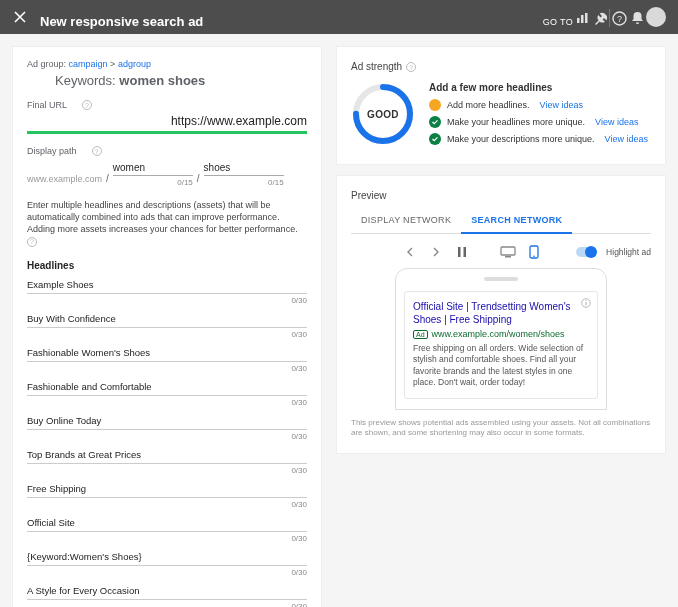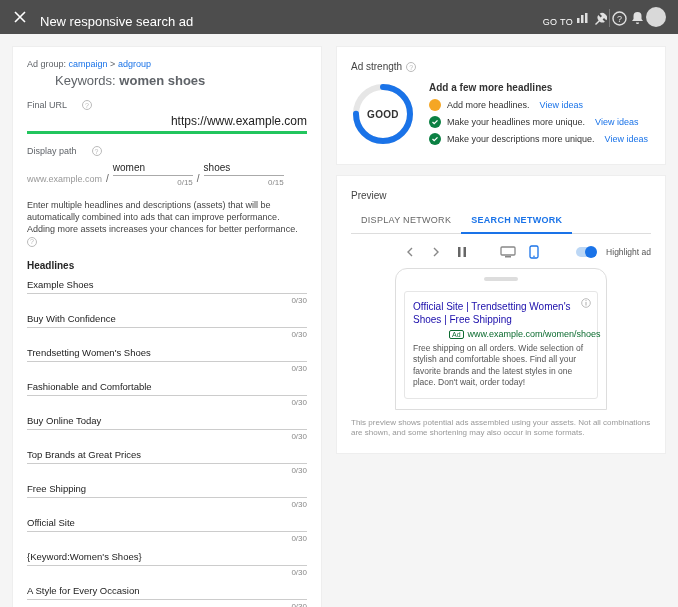--- a/index.html
+++ b/index.html
@@ -1,19 +1,19 @@
 <!DOCTYPE html>
 <html><head>
 <meta charset="utf-8">
 <style>
   * { box-sizing: border-box; margin: 0; padding: 0; }
   body { font-family: Arial, Helvetica, sans-serif; font-size: 10px; color: #262626; background: #f5f5f5; width: 678px; }
   .topbar { background: #4d4d4d; color: #fff; height: 34px; display: flex; align-items: center; padding: 0 12px; }
   .topbar .close { width:16px; height:16px; display:flex; align-items:center; justify-content:center; cursor:pointer; }
-  .topbar .title { font-size: 13px; font-weight: 400; margin-left: 12px; flex:1;margin-top:8px; }
+  .topbar .title { font-size: 13px; font-weight: 700; margin-left: 12px; flex:1;margin-top:8px; }
   .topbar .right { display:flex; align-items:flex-end; }
   .topbar .goto { font-size:9px; letter-spacing:0.3px; }
   .topbar .iconbtn { width:18px; height:18px; display:flex; align-items:center; justify-content:center; color:#e0e0e0; }
   .topbar .sep { width:1px; height:18px; background:#777; }
   .avatar { width:20px; height:20px; border-radius:50%; background:#d9d9d9; }
   .page { display:flex; gap:14px; padding:12px; align-items:flex-start; }
 
   .leftcard { background:#fff; width:310px; padding:12px 14px 10px; border:1px solid #eee; }
   .crumbs { font-size:9px; color:#5f6368; }
   .crumbs a { color:#1a73e8; text-decoration:none; }
@@ -56,21 +56,21 @@
   .toolbar .tb { width:16px; height:16px; display:flex; align-items:center; justify-content:center; cursor:pointer; }
   .toolbar .tb.active { color:#1a73e8; }
   .toggle { width:20px; height:10px; border-radius:6px; background:#bcd7f5; position:relative; }
   .toggle::after { content:""; position:absolute; right:-1px; top:-1px; width:12px; height:12px; border-radius:50%; background:#1a73e8; }
   .hlabel { font-size:8.5px; color:#555; }
   .device { margin:6px auto 0; width:212px; border:1px solid #ddd; border-radius:12px 12px 0 0; padding:8px 8px 10px; }
   .device-top { height:6px; display:flex; justify-content:center; }
   .device-top span { width:34px; height:4px; background:#ddd; border-radius:3px; }
   .ad { border:1px solid #e6e6e6; border-radius:3px; padding:8px 8px 9px; margin-top:8px; position:relative; }
   .ad-title { color:#1a0dab; font-size:10px; line-height:1.3; }
-  .ad-url { color:#0b6b2f; font-size:9px; margin-top:3px; display:flex; align-items:center; gap:4px;margin-left:36px; }
+  .ad-url { color:#0b6b2f; font-size:9px; margin-top:3px; display:flex; align-items:center; gap:4px; }
   .ad-url .badge { border:1px solid #0b6b2f; font-size:7px; padding:0 2px; border-radius:2px; }
   .ad-desc { color:#555; font-size:8.5px; line-height:1.35; margin-top:4px; }
   .ad-info { position:absolute; top:6px; right:6px; color:#bbb; }
   .disclaimer { font-size:8px; color:#999; margin-top:8px; line-height:1.3; }
   svg { display:block; }
 </style>
 </head>
 <body>
 
 <div class="topbar">
@@ -154,21 +154,21 @@
     <div class="section-h">Headlines</div>
     <div class="asset">
         <div class="val">Example Shoes</div>
         <div class="cnt">0/30</div>
       </div>
     <div class="asset">
         <div class="val">Buy With Confidence</div>
         <div class="cnt">0/30</div>
       </div>
     <div class="asset">
-        <div class="val">Trendsetting Women's Shoes</div>
+        <div class="val">Fashionable Women's Shoes</div>
         <div class="cnt">0/30</div>
       </div>
     <div class="asset">
         <div class="val">Fashionable and Comfortable</div>
         <div class="cnt">0/30</div>
       </div>
     <div class="asset">
         <div class="val">Buy Online Today</div>
         <div class="cnt">0/30</div>
       </div>

